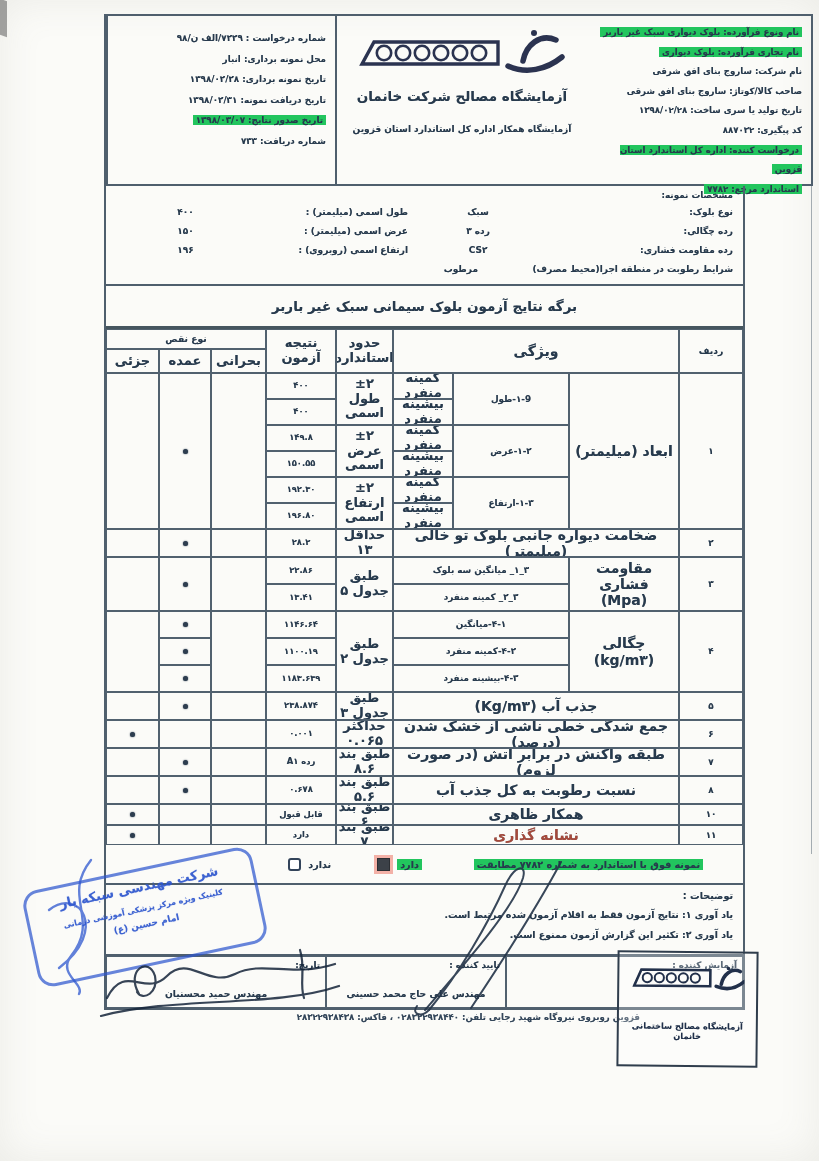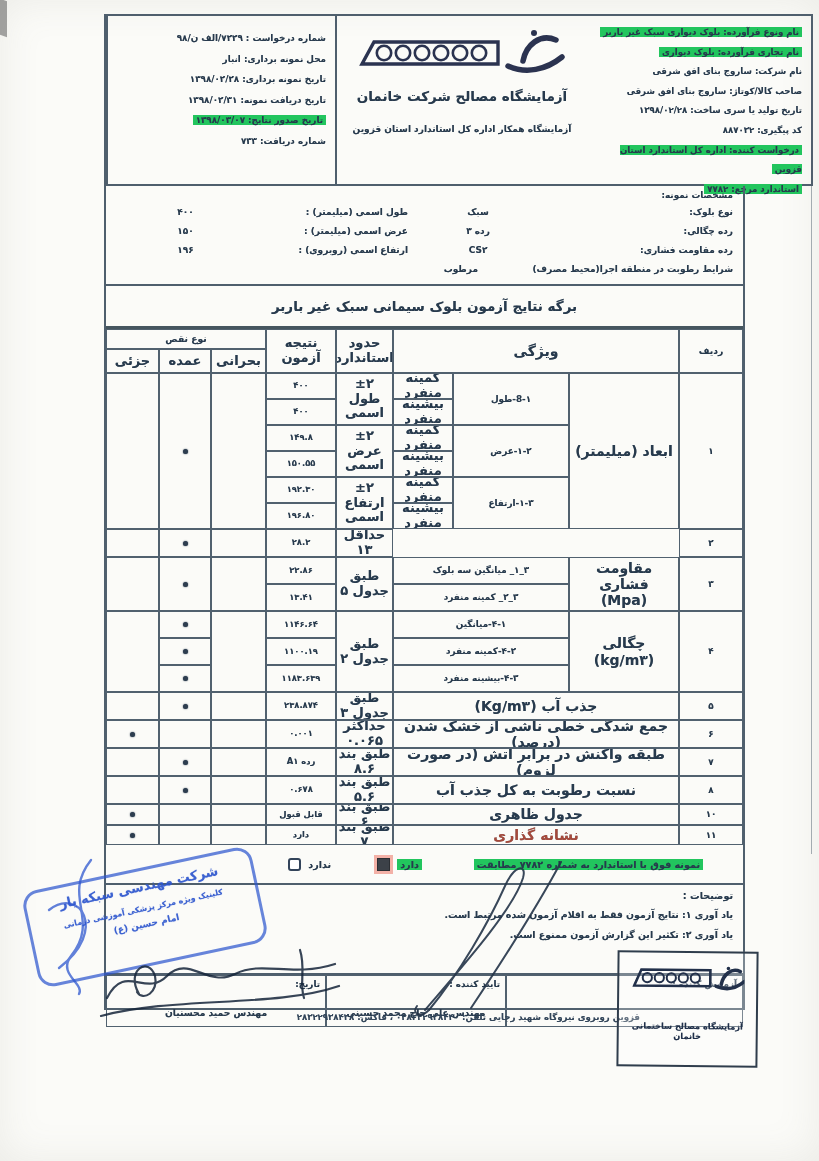--- a/index.html
+++ b/index.html
@@ -46,21 +46,21 @@
   
   .comp{height:40px;border-bottom:2px solid #4f5f6d;direction:rtl;display:flex;align-items:center;
         padding-right:40px;font-size:9.6px;font-weight:700}
   .comp .txt{margin-left:52px}
   .yesgrp,.nogrp{display:flex;align-items:center}
   .yesgrp{margin-left:46px}
   .bx{width:13px;height:13px;display:inline-block;margin-right:7px}
   .bx.f{background:#3c4148;border:1px solid #2b2e33;box-shadow:0 0 0 3px #f3b1a7}
   .bx.e{background:#fff;border:2px solid #33445a;border-radius:3px}
   
-  .notes{height:90px;border-bottom:2px solid #4f5f6d;direction:rtl;padding:5px 10px 0 0;font-weight:700}
+  .notes{height:71px;border-bottom:2px solid #4f5f6d;direction:rtl;padding:5px 10px 0 0;font-weight:700}
   .notes .nt{font-size:9.6px;margin-bottom:4px}
   .notes .nl{font-size:9.4px;line-height:20px}
   
   .sig{height:52px;display:grid;direction:rtl;grid-template-columns:237px 180px 220px}
   .scell{border:1px solid #51616f;position:relative;direction:rtl}
   .slabel{position:absolute;right:5px;top:3px;font-size:8.8px;font-weight:700}
   .sname{position:absolute;left:0;right:0;bottom:8px;text-align:center;font-size:9.2px;font-weight:700}
   
   .footer{position:absolute;left:135px;top:1012px;width:505px;direction:rtl;text-align:right;
           font-size:8.6px;font-weight:700;color:#33465a}
@@ -164,21 +164,21 @@
       <div class="c hd big" style="grid-area:1/2/3/5">ویژگی</div>
       <div class="c hd sm" style="grid-area:1/5/3/6">حدود استاندارد</div>
       <div class="c hd sm" style="grid-area:1/6/3/7">نتیجه آزمون</div>
       <div class="c hd" style="grid-area:1/7/2/10">نوع نقص</div>
       <div class="c sm" style="grid-area:2/7/3/8">بحرانی</div>
       <div class="c sm" style="grid-area:2/8/3/9">عمده</div>
       <div class="c sm" style="grid-area:2/9/3/10">جزئی</div>
 
       <div class="c" style="grid-area:3/1/9/2">۱</div>
       <div class="c prop" style="grid-area:3/2/9/3">ابعاد (میلیمتر)</div>
-      <div class="c" style="grid-area:3/3/5/4">8-۱-طول</div>
+      <div class="c" style="grid-area:3/3/5/4">۱-9-طول</div>
       <div class="c" style="grid-area:5/3/7/4">۱-۲-عرض</div>
       <div class="c" style="grid-area:7/3/9/4">۱-۳-ارتفاع</div>
       <div class="c sm" style="grid-area:3/4/4/5">کمینه منفرد</div>
       <div class="c sm" style="grid-area:4/4/5/5">بیشینه منفرد</div>
       <div class="c sm" style="grid-area:5/4/6/5">کمینه منفرد</div>
       <div class="c sm" style="grid-area:6/4/7/5">بیشینه منفرد</div>
       <div class="c sm" style="grid-area:7/4/8/5">کمینه منفرد</div>
       <div class="c sm" style="grid-area:8/4/9/5">بیشینه منفرد</div>
       <div class="c sm" style="grid-area:3/5/5/6">±۲ طول اسمی</div>
       <div class="c sm" style="grid-area:5/5/7/6">±۲ عرض اسمی</div>
@@ -189,20 +189,21 @@
       <div class="c num" style="grid-area:6/6/7/7">۱۵۰.۵۵</div>
       <div class="c num" style="grid-area:7/6/8/7">۱۹۲.۳۰</div>
       <div class="c num" style="grid-area:8/6/9/7">۱۹۶.۸۰</div>
       <div class="c" style="grid-area:3/7/9/8"></div>
       <div class="c" style="grid-area:3/8/9/9">
           <i class="dot"></i>
         </div>
       <div class="c" style="grid-area:3/9/9/10"></div>
 
       <div class="c" style="grid-area:9/1/10/2">۲</div>
+      <div class="c prop" style="grid-area:9/2/10/5">ضخامت دیواره جانبی بلوک تو خالی (میلیمتر)</div>
       <div class="c sm" style="grid-area:9/5/10/6">حداقل ۱۳</div>
       <div class="c num" style="grid-area:9/6/10/7">۲۸.۲</div>
       <div class="c" style="grid-area:9/7/10/8"></div>
       <div class="c" style="grid-area:9/8/10/9">
           <i class="dot"></i>
         </div>
       <div class="c" style="grid-area:9/9/10/10"></div>
 
       <div class="c" style="grid-area:10/1/12/2">۳</div>
       <div class="c prop" style="grid-area:10/2/12/3;flex-direction:column">
@@ -275,21 +276,21 @@
       <div class="c prop" style="grid-area:18/2/19/5">نسبت رطوبت به کل جذب آب</div>
       <div class="c sm" style="grid-area:18/5/19/6">طبق بند ۵.۶</div>
       <div class="c num" style="grid-area:18/6/19/7">۰.۶۷۸</div>
       <div class="c" style="grid-area:18/7/19/8"></div>
       <div class="c" style="grid-area:18/8/19/9">
           <i class="dot"></i>
         </div>
       <div class="c" style="grid-area:18/9/19/10"></div>
 
       <div class="c" style="grid-area:19/1/20/2">۱۰</div>
-      <div class="c prop" style="grid-area:19/2/20/5">جدول ظاهری</div>
+      <div class="c prop" style="grid-area:19/2/20/5">همکار ظاهری</div>
       <div class="c sm" style="grid-area:19/5/20/6">طبق بند ۶</div>
       <div class="c num" style="grid-area:19/6/20/7">قابل قبول</div>
       <div class="c" style="grid-area:19/7/20/8"></div>
       <div class="c" style="grid-area:19/8/20/9"></div>
       <div class="c" style="grid-area:19/9/20/10">
           <i class="dot"></i>
         </div>
 
       <div class="c" style="grid-area:20/1/21/2">۱۱</div>
       <div class="c prop tint" style="grid-area:20/2/21/5">نشانه گذاری</div>

